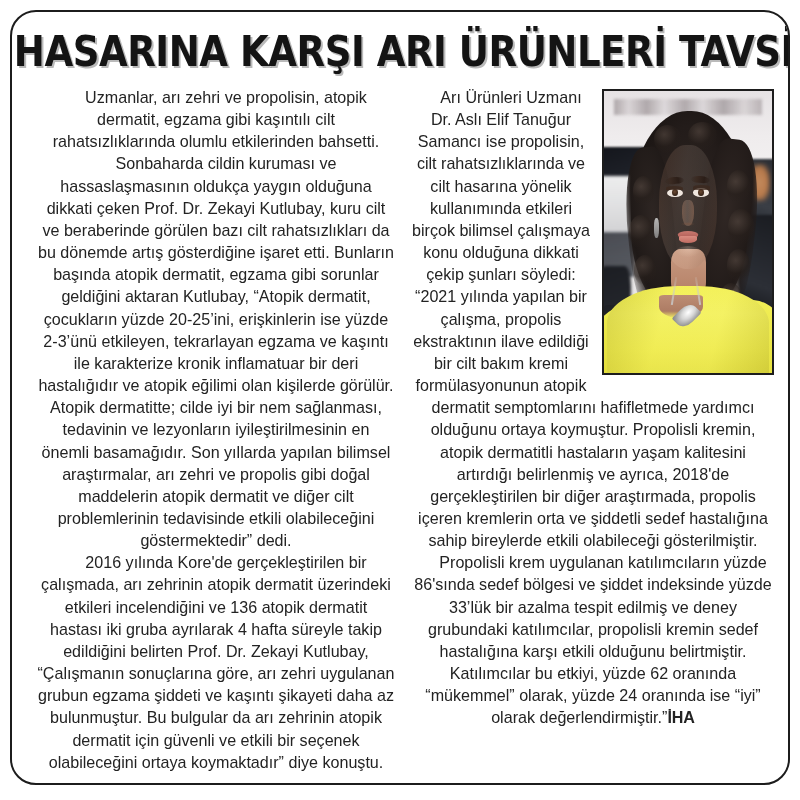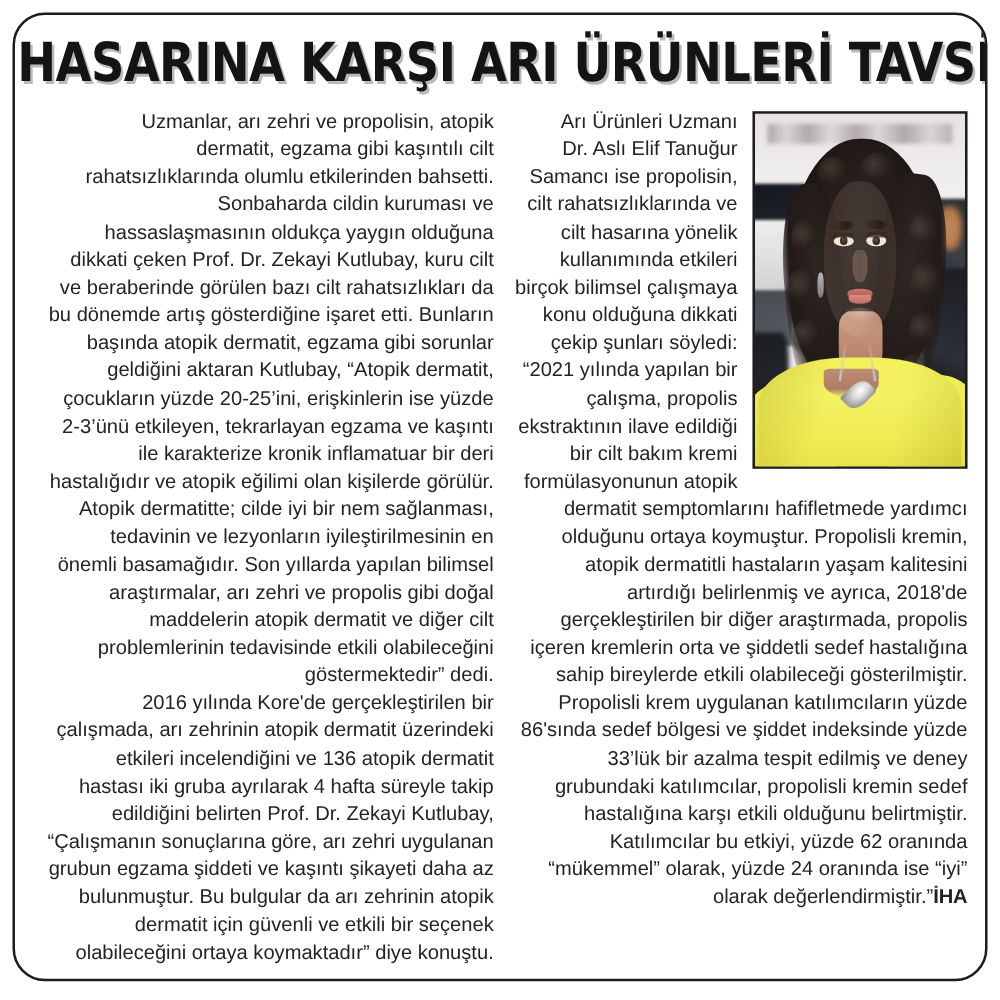--- a/index.html
+++ b/index.html
@@ -71,21 +71,21 @@
     top: 74px;
     width: 780px;
     height: 698px;
   }
 
   .column {
     position: absolute;
     top: 0;
     font-size: 16.1px;
     line-height: 22.15px;
-    text-align: right;
+    text-align: center;
     color: #232323;
     -webkit-font-smoothing: antialiased;
   }
   #col-left {
     left: 25px;
     width: 358px;
   }
   #col-right {
     left: 400px;
     width: 362px;

